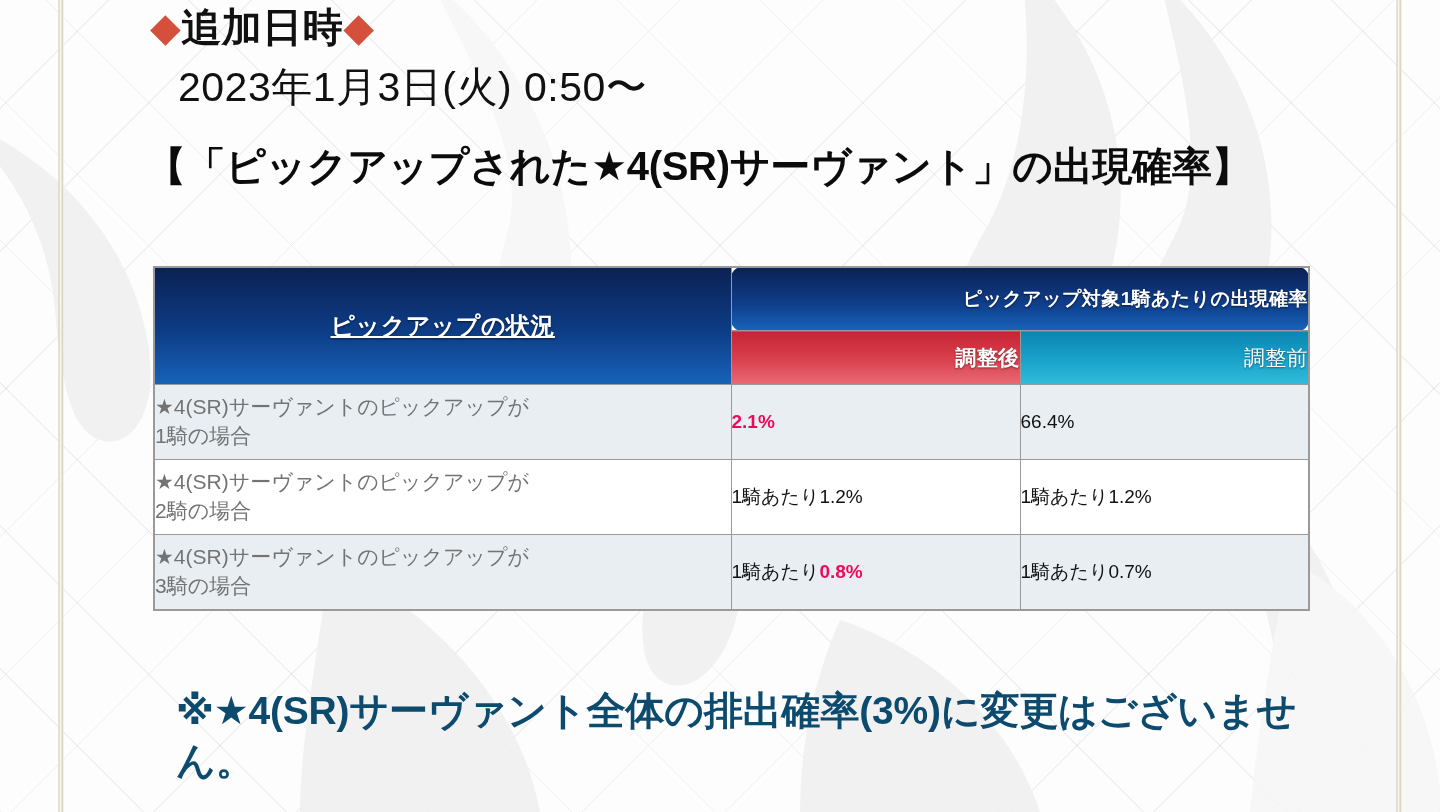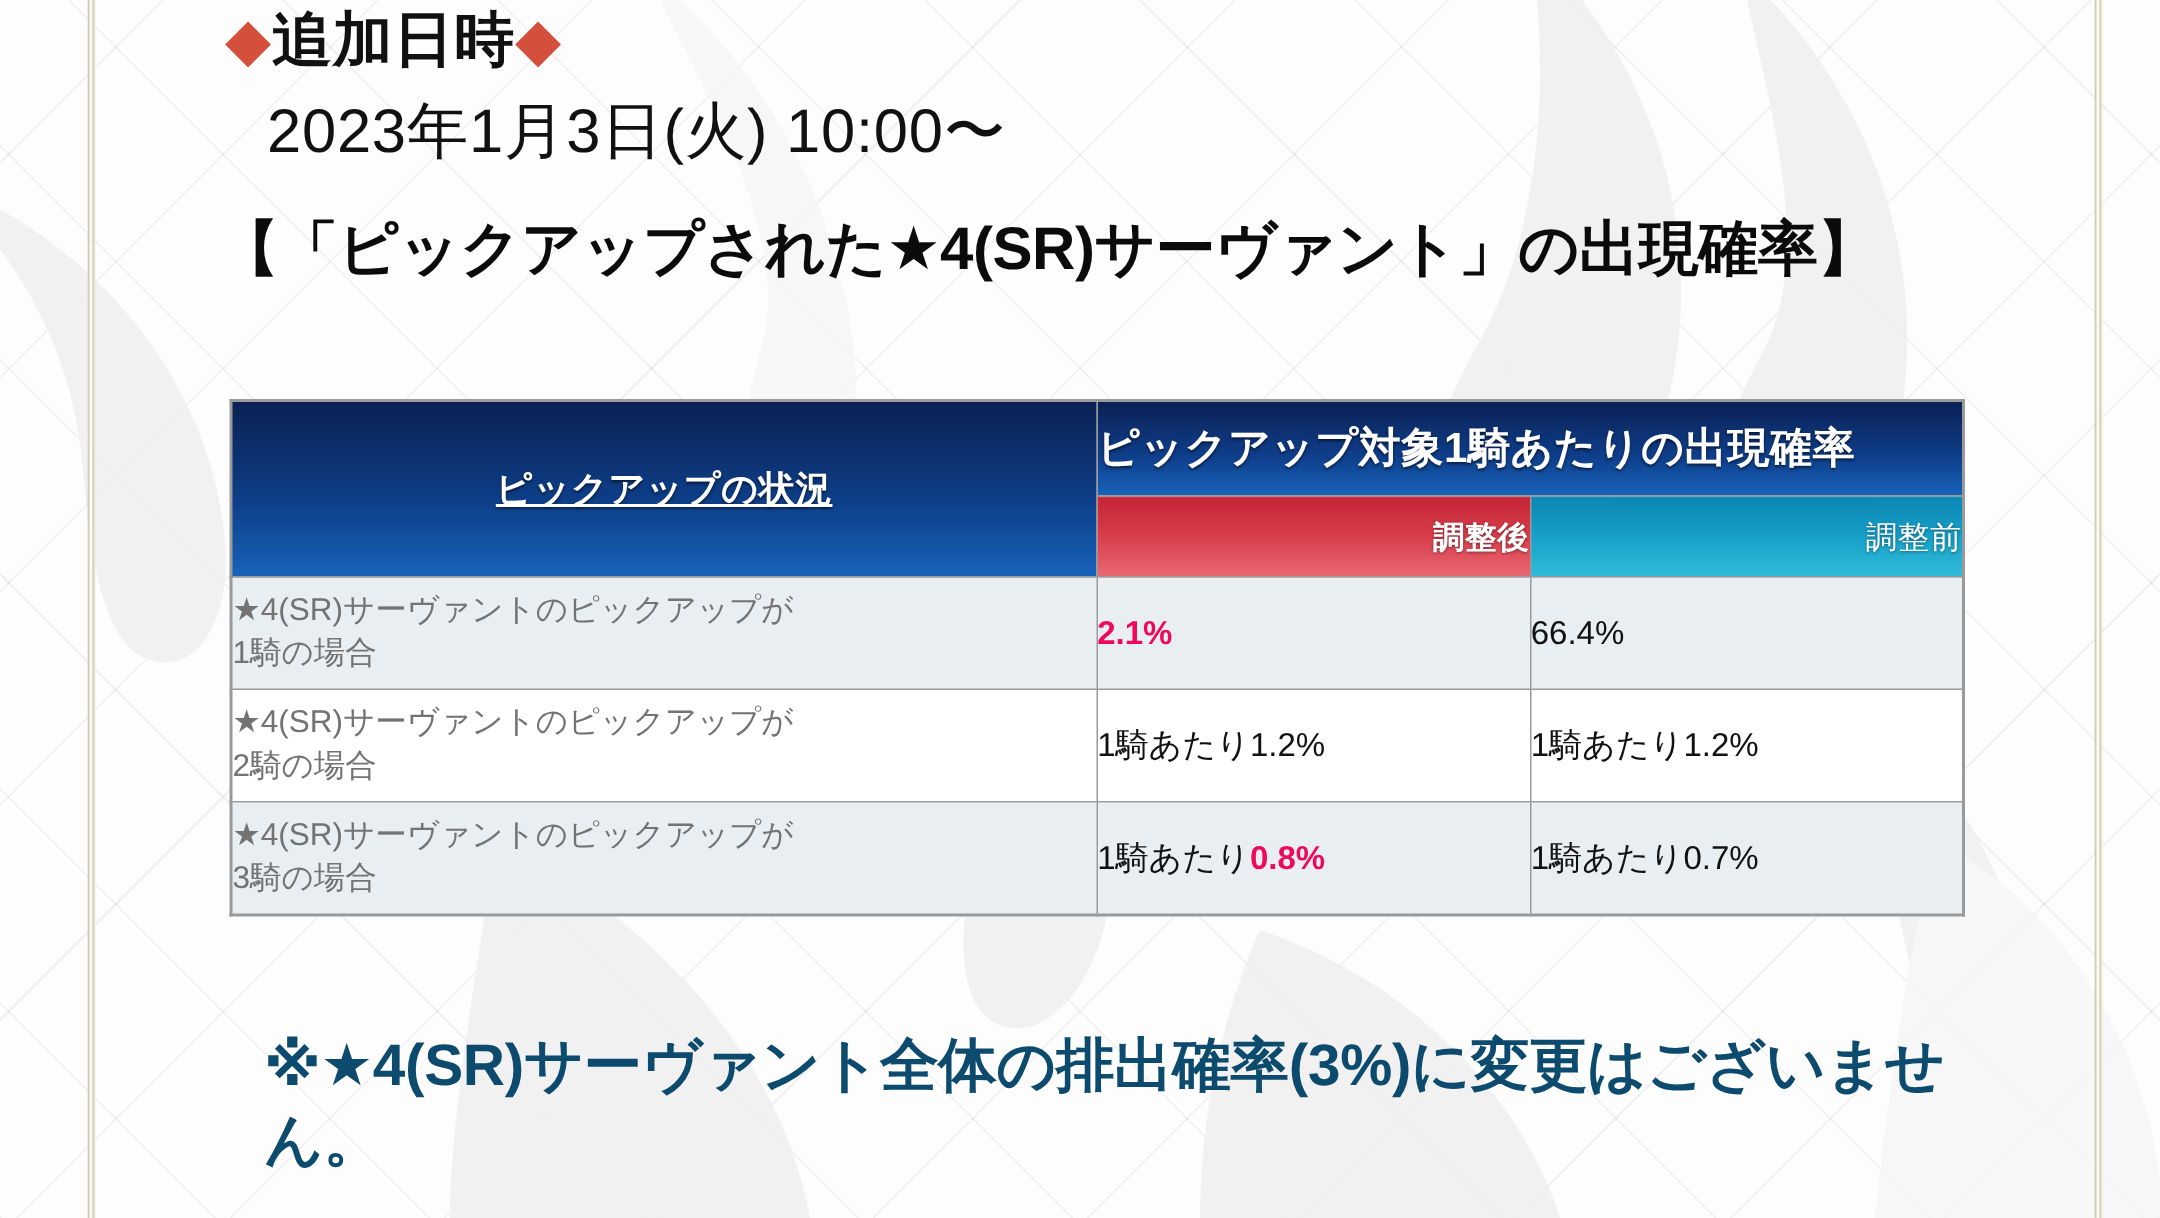--- a/index.html
+++ b/index.html
@@ -134,26 +134,27 @@
     font-weight: 700;
     text-align: center;
     height: 116px;
     text-shadow: 0 1px 2px rgba(0,0,0,0.55);
     letter-spacing: 0.5px;
     text-decoration: underline;
   }
   .th-group {
     background: linear-gradient(to bottom, #0b2154 0%, #0f3f8c 60%, #1763ba 100%);
     color: #ffffff;
-    font-size: 28px;
-    font-weight: 700;
-    text-align: left;
+    font-size: 19px;
+    font-weight: 700;
+    text-align: right;
     height: 62px;
     text-shadow: 0 1px 2px rgba(0,0,0,0.55);
     letter-spacing: 0.4px;
+    border-radius: 11px;
   }
   .th-after {
     background: linear-gradient(to bottom, #c52435 0%, #d83e4c 50%, #ea6a73 100%);
     color: #ffffff;
     font-size: 21px;
     font-weight: 700;
     text-align: right;
     height: 53px;
     text-shadow: 0 1px 2px rgba(0,0,0,0.45);
     letter-spacing: 0.4px;
@@ -173,21 +174,21 @@
   .row-even td { background: #ffffff; }
 
   .cell-label {
     font-size: 21px;
     color: #737373;
     line-height: 1.38;
     padding: 14px 10px 14px 25px;
     height: 74px;
   }
   .cell-value {
-    font-size: 22px;
+    font-size: 19px;
     color: #111111;
     padding: 14px 10px 14px 26px;
     height: 74px;
   }
   .hl {
     color: #ee0a5a;
     font-weight: 700;
   }
 
   
@@ -228,21 +229,21 @@
 
   <div class="edge-rule left"></div>
   <div class="edge-rule right"></div>
 
   <div class="content">
 
     <div class="heading-date">
       <span class="diamond">◆</span><span>追加日時</span><span class="diamond">◆</span>
     </div>
 
-    <div class="heading-datetime">2023年1月3日(火) 10:00〜</div>
+    <div class="heading-datetime">2023年1月3日(火) 0:50〜</div>
 
     <div class="section-title">【「ピックアップされた★4(SR)サーヴァント」の出現確率】</div>
 
     <table class="prob-table">
       <colgroup>
         <col style="width:577px">
         <col style="width:289px">
         <col style="width:289px">
       </colgroup>
       <thead>

